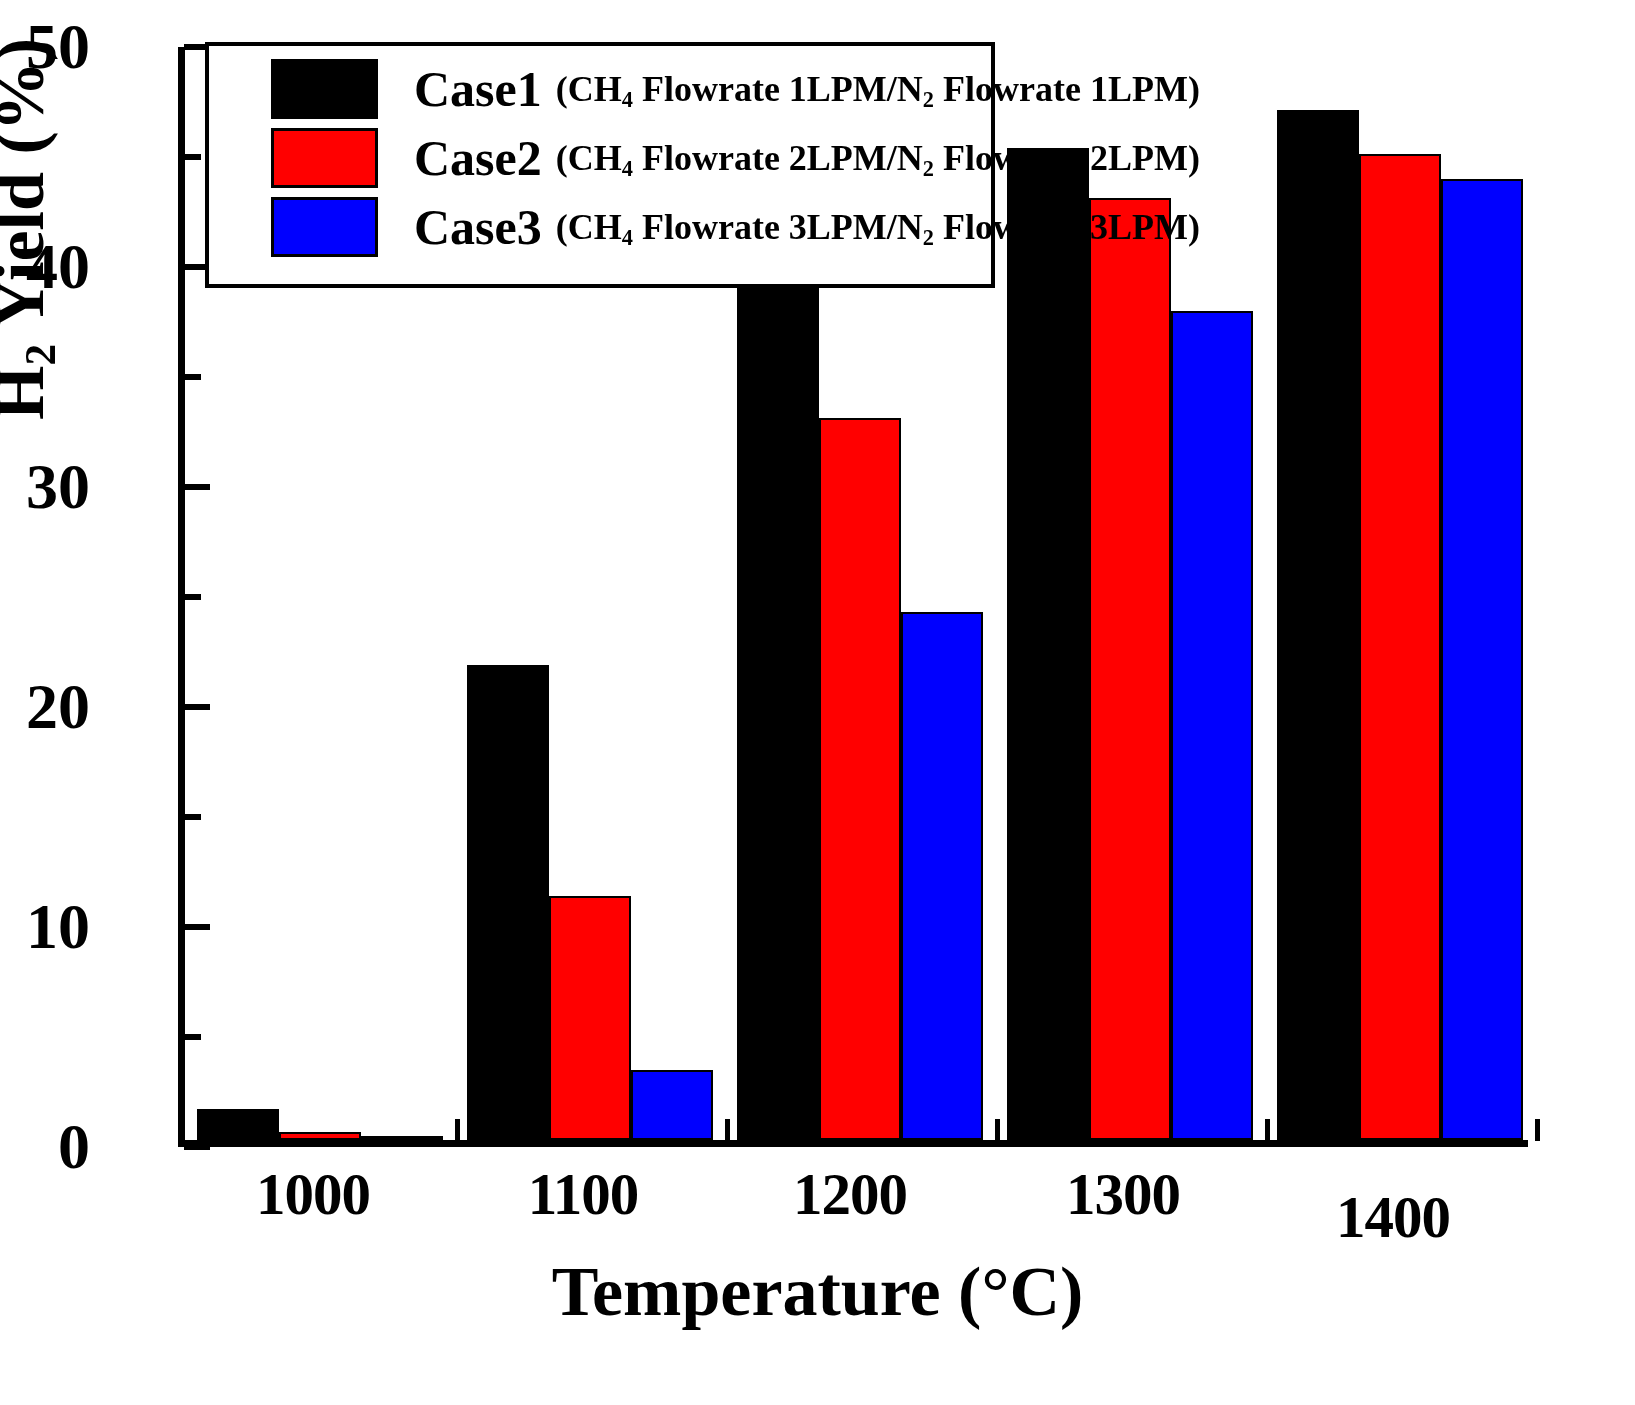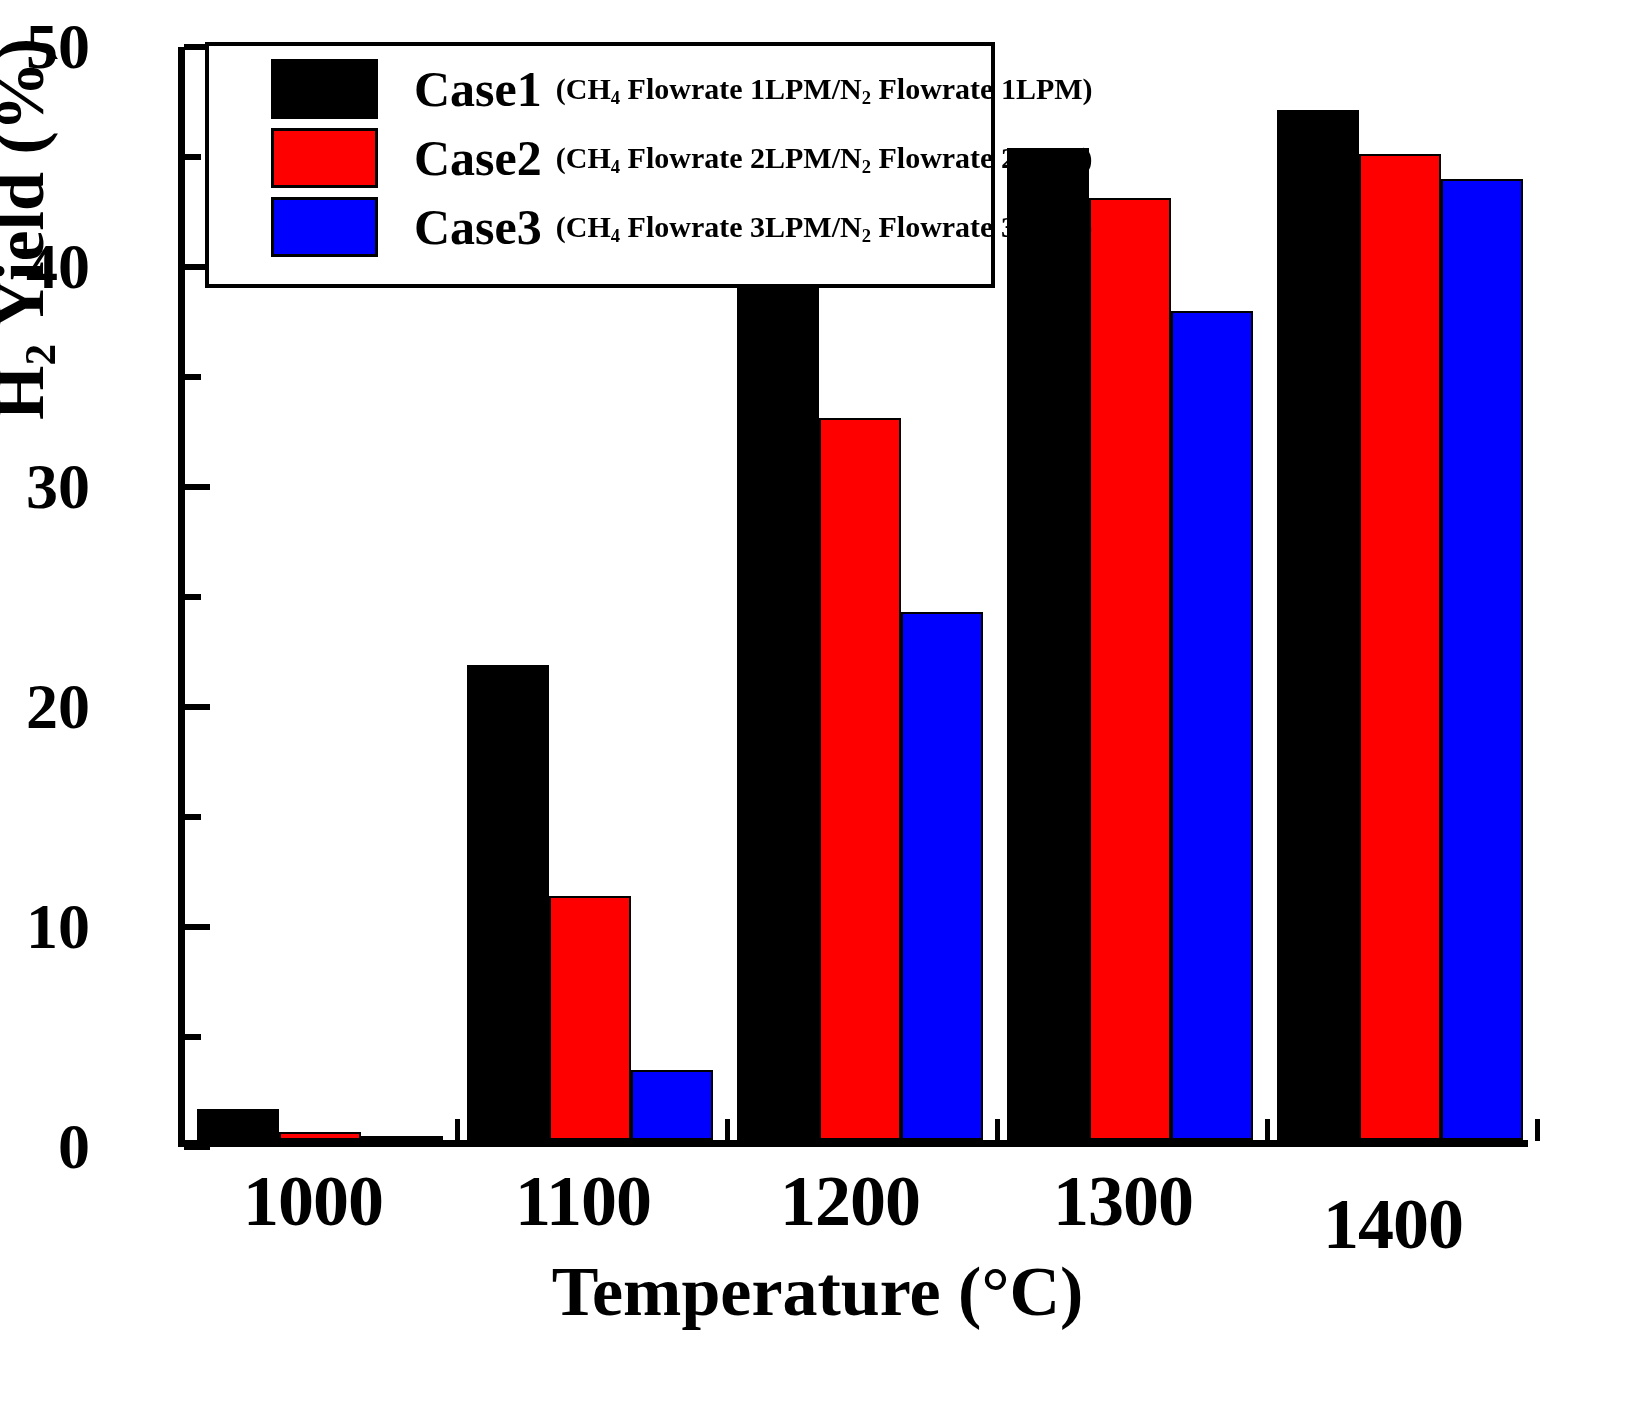--- a/index.html
+++ b/index.html
@@ -35,21 +35,21 @@
     transform:translateY(-50%);
   }
 
   
   .xtick{position:absolute; bottom:-1px; width:0; border-left:5px solid #000; height:22px;}
 
   
   .xtick-label{
     position:absolute;
     top:1160px;
-    font-size:72px;
+    font-size:59px;
     font-weight:bold;
     font-family:"Liberation Serif",serif;
     text-align:center;
     width:300px;
     transform:translateX(-50%);
     letter-spacing:-1px;
   }
 
   
   #ylabel{
@@ -112,21 +112,21 @@
     flex:0 0 auto;
   }
   .legend-case{
     font-size:50px;
     font-weight:bold;
     font-family:"Liberation Serif",serif;
     margin-left:36px;
     white-space:nowrap;
   }
   .legend-detail{
-    font-size:30px;
+    font-size:36px;
     font-weight:bold;
     font-family:"Liberation Serif",serif;
     margin-left:14px;
     white-space:nowrap;
   }
 </style>
 </head>
 <body>
 
 <div id="figure">

